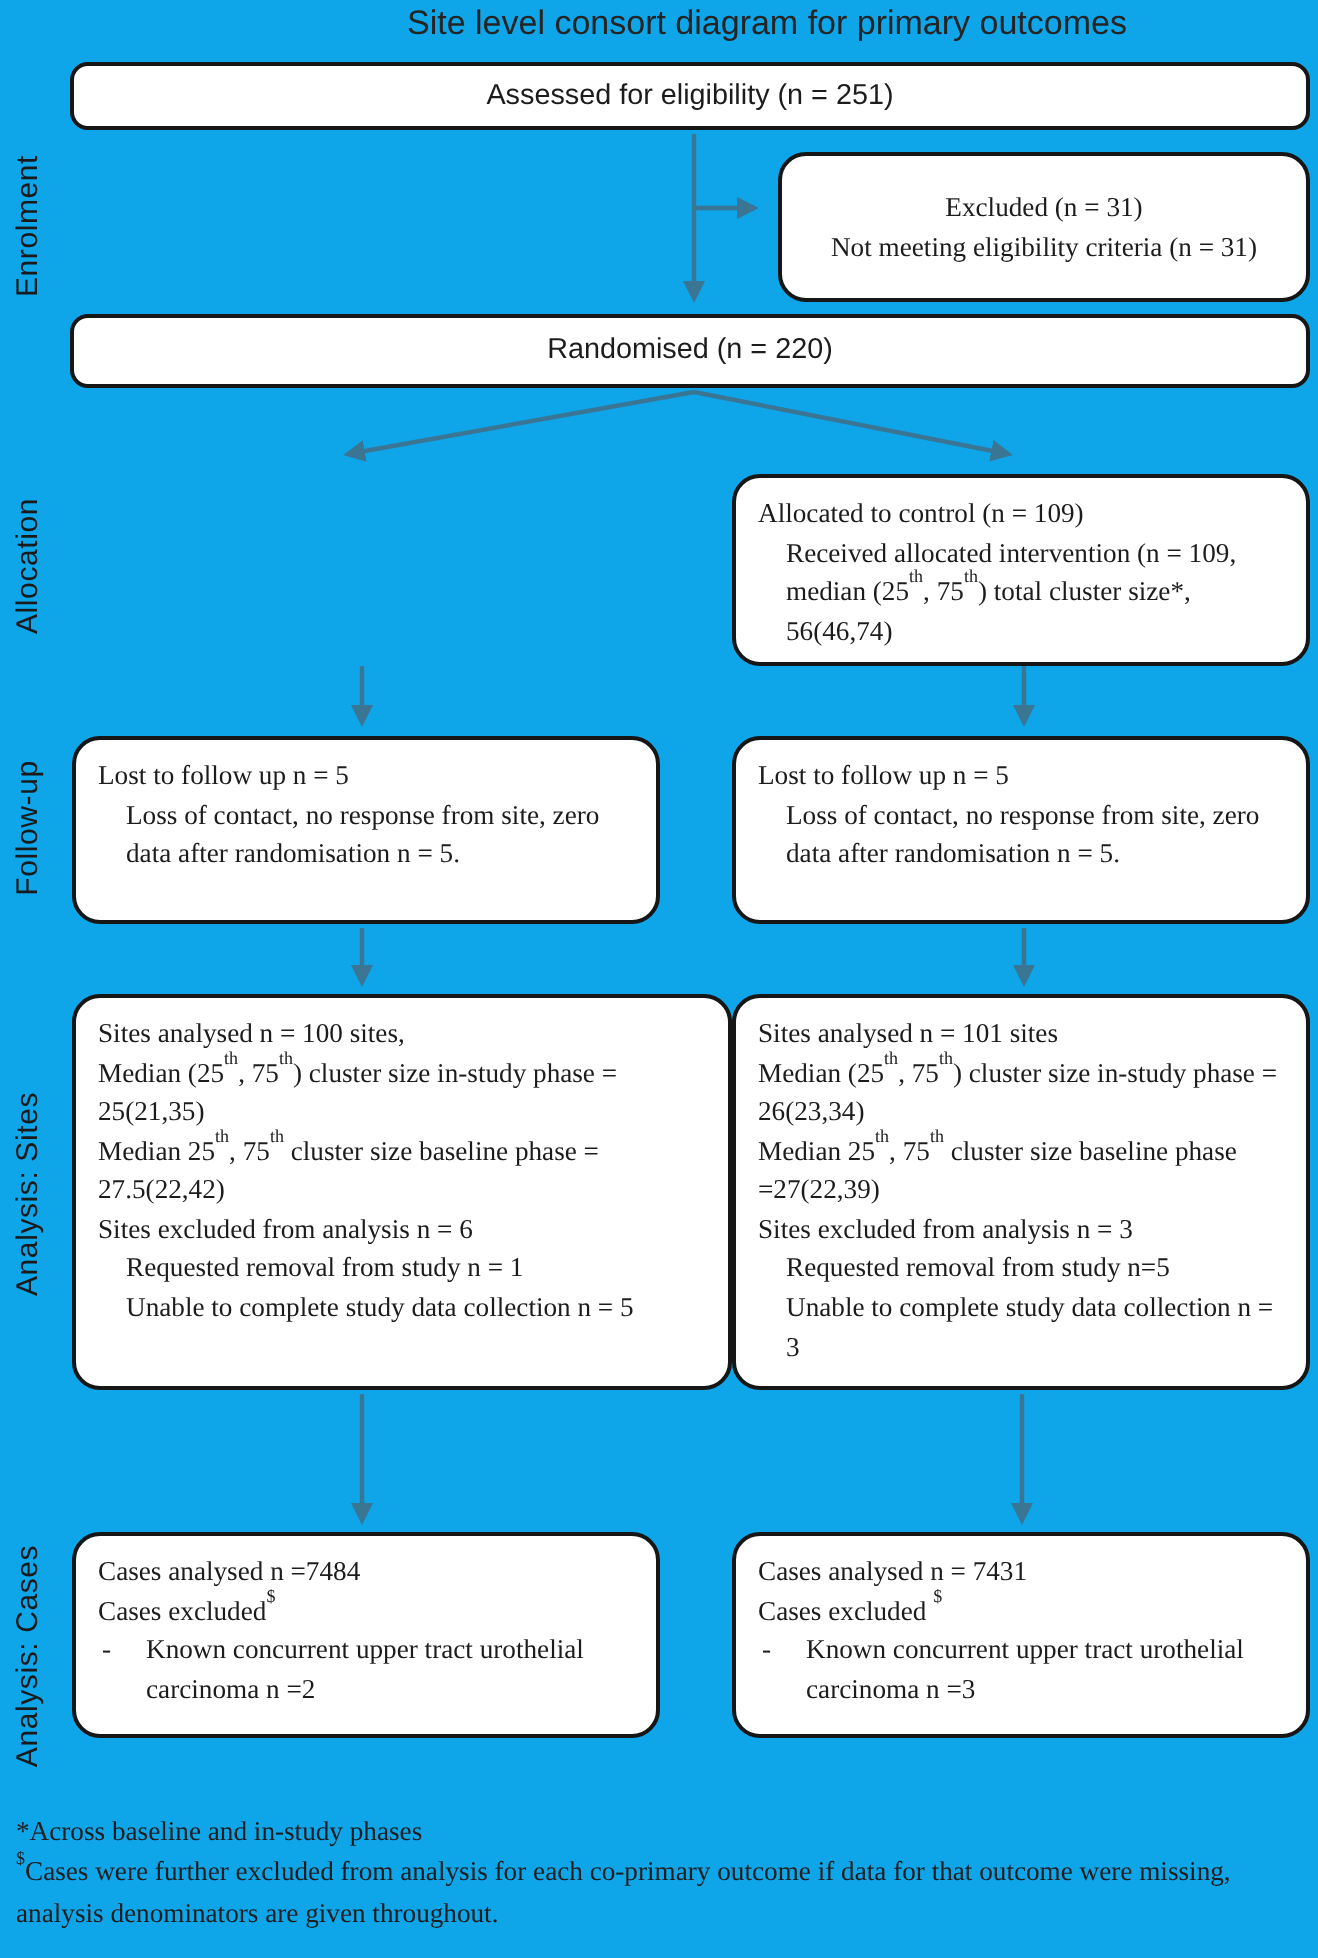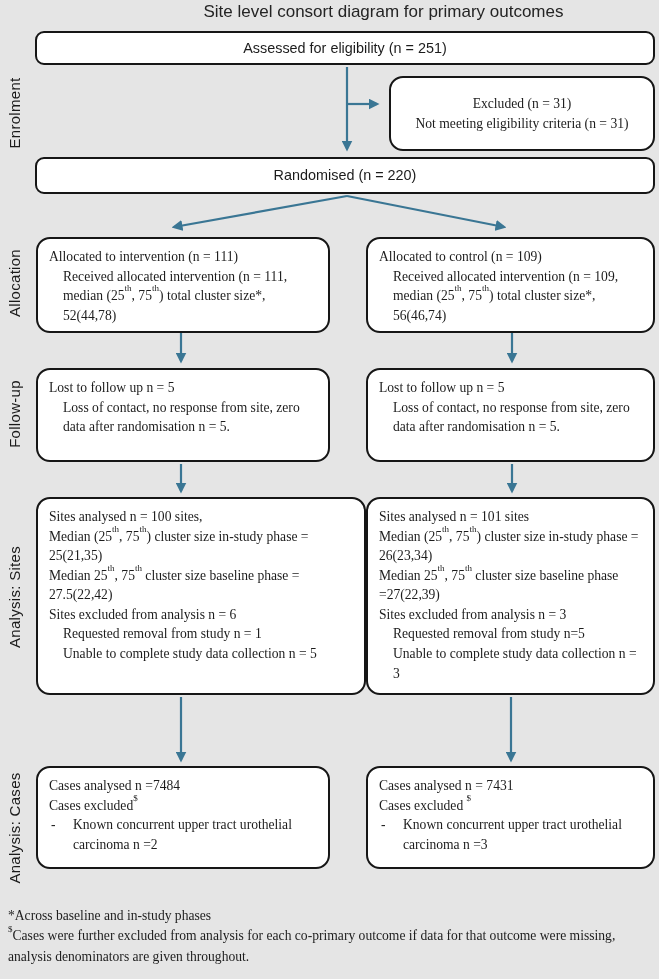--- a/index.html
+++ b/index.html
@@ -4,21 +4,21 @@
 <style>
   :root{
     --arrow:#3a7694;
     --border:#161616;
     --text:#1c1c1c;
   }
   html,body{margin:0;padding:0;background:#ffffff;}
   .page{
     position:relative;
     width:659px;height:979px;
-    background:#e5e5e5;
+    background:#0ea5e9;
     font-family:"Liberation Sans", sans-serif;
     color:var(--text);
     overflow:hidden;
   }
   .title{
     position:absolute;top:2px;left:112px;right:4px;
     text-align:center;
     font-size:17px;color:#242424;
   }
   .stage{
@@ -94,24 +94,20 @@
 
   <div class="box center" style="left:389px;top:76px;width:266px;height:75px">
       <div class="line">Excluded (n = 31)</div>
       <div class="line">Not meeting eligibility criteria (n = 31)</div>
     </div>
 
   <div class="box wide" style="left:35px;top:157px;width:620px;height:37px">
     <span>Randomised (n = 220)</span>
   </div>
 
-  <div class="box" style="left:36px;top:237px;width:294px;height:96px">
-      <div class="line">Allocated to intervention (n = 111)</div>
-      <div class="line i1">Received allocated intervention (n = 111, median (25<sup>th</sup>, 75<sup>th</sup>) total cluster size*, 52(44,78)</div>
-    </div>
   <div class="box" style="left:366px;top:237px;width:289px;height:96px">
       <div class="line">Allocated to control (n = 109)</div>
       <div class="line i1">Received allocated intervention (n = 109, median (25<sup>th</sup>, 75<sup>th</sup>) total cluster size*, 56(46,74)</div>
     </div>
 
   <div class="box" style="left:36px;top:368px;width:294px;height:94px">
       <div class="line">Lost to follow up n = 5</div>
       <div class="line i1">Loss of contact, no response from site, zero data after randomisation n = 5.</div>
     </div>
   <div class="box" style="left:366px;top:368px;width:289px;height:94px">

